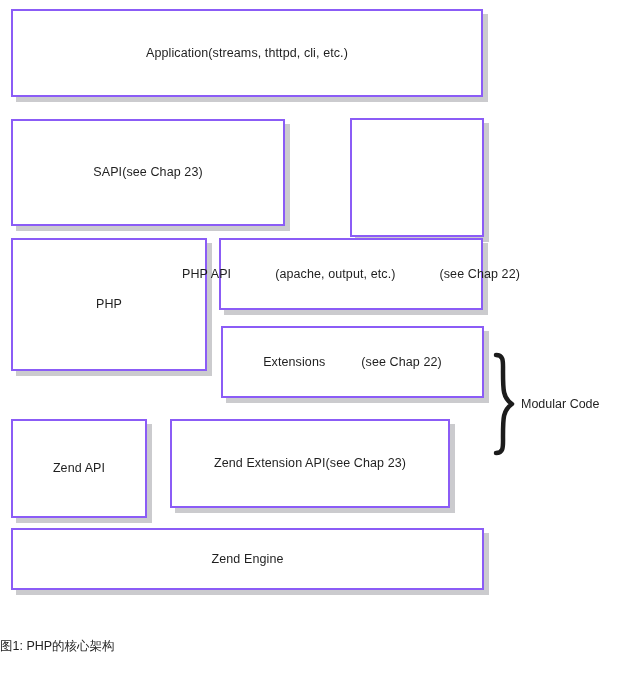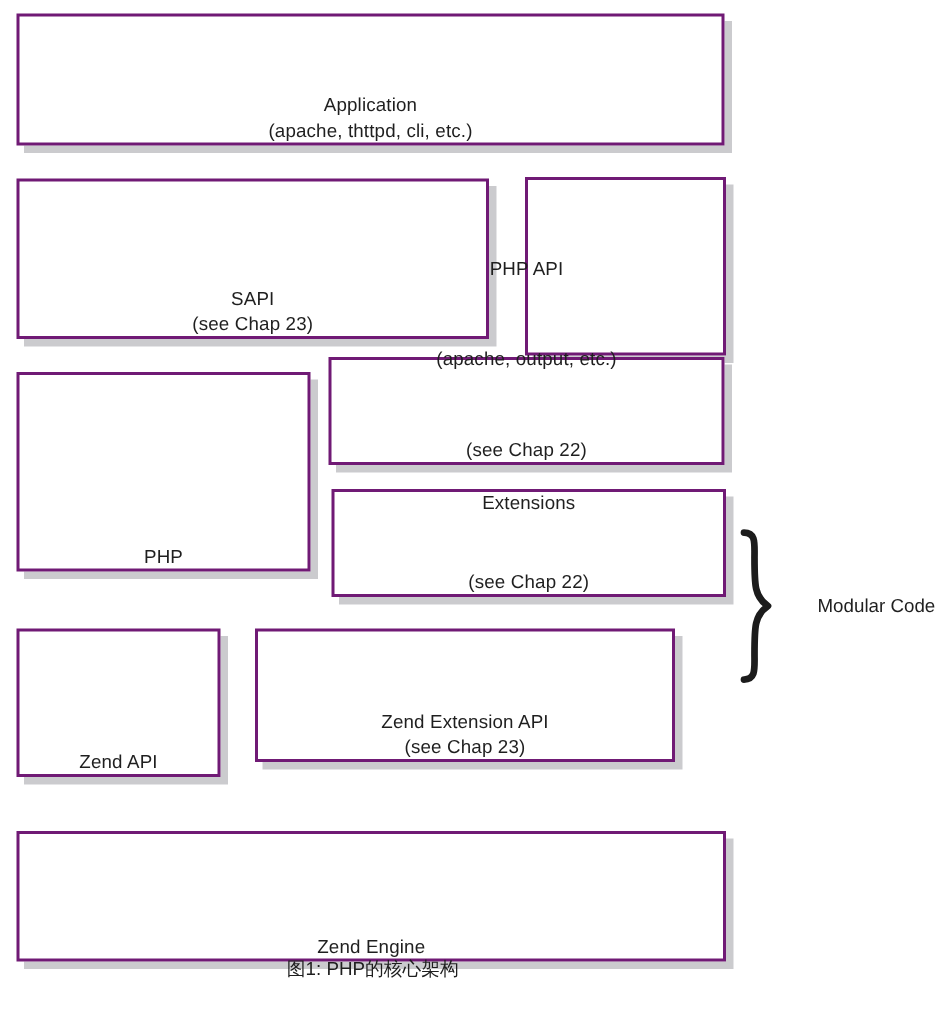--- a/index.html
+++ b/index.html
@@ -23,26 +23,26 @@
     width: 627px;
     height: 675px;
     background: #ffffff;
   }
 
   
   .arch-box {
     position: absolute;
     box-sizing: border-box;
     background: #ffffff;
-    border: 2px solid #701a75;
+    border: 2px solid #8b5cf6;
     box-shadow: 5px 5px 0 0 rgba(200, 200, 203, 0.95);
     display: flex;
-    flex-direction: column;
+    flex-direction: row;
     align-items: center;
-    justify-content: flex-end;
+    justify-content: center;
     text-align: center;
   }
 
   .arch-box .box-line {
     display: block;
     font-size: 12.5px;
     line-height: 16.5px;
     letter-spacing: 0.1px;
     color: #1f1f1f;
     white-space: nowrap;
@@ -64,55 +64,53 @@
     height: 106px;
   }
   #modular-label {
     position: absolute;
     left: 29px;
     top: 45px;
     font-size: 12.5px;
     line-height: 15px;
     color: #1f1f1f;
     white-space: nowrap;
-    margin-left: 24px;
   }
 
   
   #figure-caption {
     position: absolute;
     left: 0;
     top: 638px;
     width: 497px;
-    text-align: center;
     font-size: 12.5px;
     line-height: 17px;
     color: #1f1f1f;
     white-space: nowrap;
   }
 </style>
 </head>
 <body>
 
 <div id="diagram-canvas">
 
   <div class="arch-box" style="left:11px; top:9px; width:472px; height:88px;">
     <span class="box-line">Application</span>
-    <span class="box-line">(apache, thttpd, cli, etc.)</span>
+    <span class="box-line">(streams, thttpd, cli, etc.)</span>
   </div>
 
-  <div class="arch-box" style="left:11px; top:119px; width:315px; height:107px;">
+  <div class="arch-box" style="left:11px; top:119px; width:274px; height:107px;">
     <span class="box-line">SAPI</span>
     <span class="box-line">(see Chap 23)</span>
   </div>
 
   <div class="arch-box" style="left:350px; top:118px; width:134px; height:119px;">
   </div>
 
-  <div class="arch-box" style="left:11px; top:248px; width:196px; height:133px;">
+  <div class="arch-box" style="left:11px; top:238px; width:196px; height:133px;">
     <span class="box-line">PHP</span>
   </div>
 
   <div class="arch-box" style="left:219px; top:238px; width:264px; height:72px;gap:44px;">
     <span class="box-line">PHP API</span>
     <span class="box-line">(apache, output, etc.)</span>
     <span class="box-line">(see Chap 22)</span>
   </div>
 
   <div class="arch-box" style="left:221px; top:326px; width:263px; height:72px;gap:36px;">
@@ -122,21 +120,21 @@
 
   <div class="arch-box" style="left:11px; top:419px; width:136px; height:99px;">
     <span class="box-line">Zend API</span>
   </div>
 
   <div class="arch-box" style="left:170px; top:419px; width:280px; height:89px;">
     <span class="box-line">Zend Extension API</span>
     <span class="box-line">(see Chap 23)</span>
   </div>
 
-  <div class="arch-box" style="left:11px; top:528px; width:473px; height:87px;margin-top:26px;">
+  <div class="arch-box" style="left:11px; top:528px; width:473px; height:62px;">
     <span class="box-line">Zend Engine</span>
   </div>
 
   <div id="modular-group">
     <svg id="modular-brace" viewBox="0 0 26 106" xmlns="http://www.w3.org/2000/svg">
       <path d="M4 3 C 12 3, 11 10, 11 20 C 11 38, 11 46, 20 52 C 11 58, 11 66, 11 84 C 11 94, 12 101, 4 101" fill="none" stroke="#1c1c1c" stroke-width="4.5" stroke-linecap="round" stroke-linejoin="round"></path>
     </svg>
     <span id="modular-label">Modular Code</span>
   </div>
 

